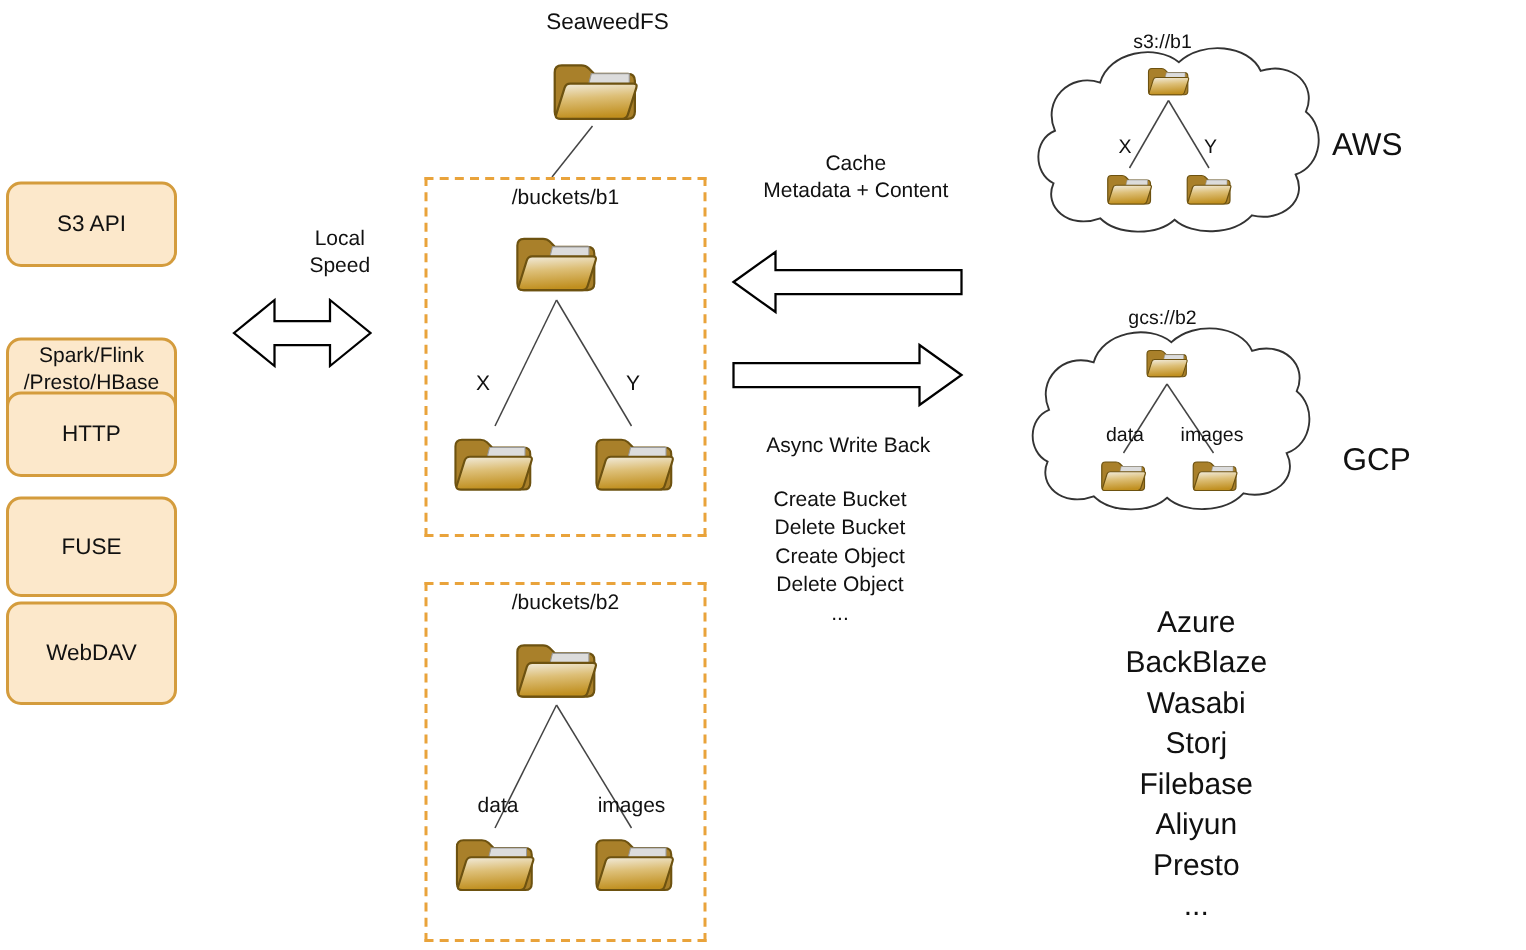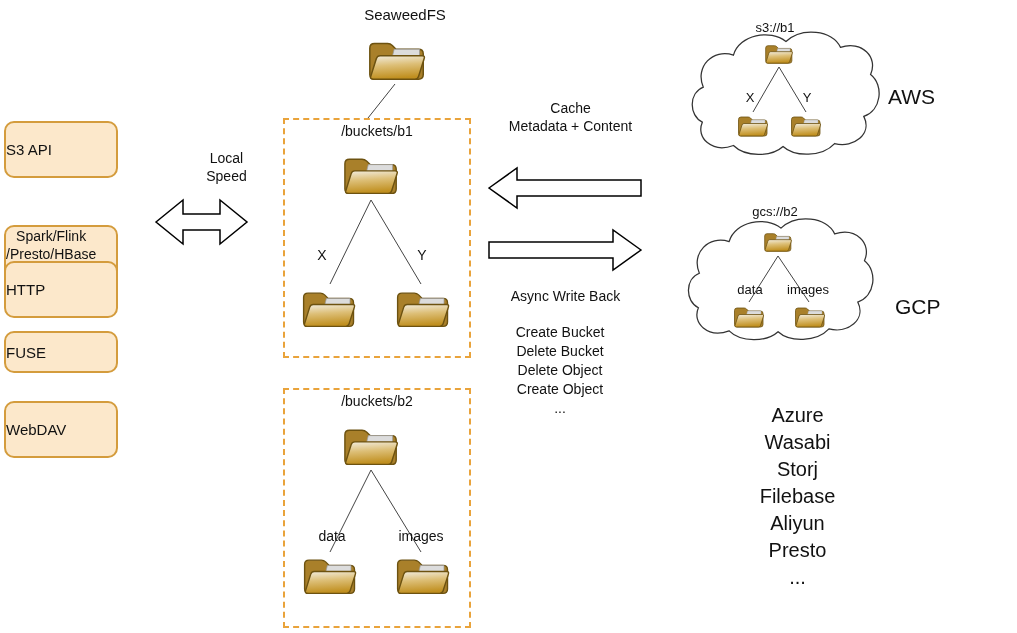--- a/index.html
+++ b/index.html
@@ -6,21 +6,21 @@
   .canvas{
     position:relative;width:1017px;height:633px;background:#ffffff;overflow:hidden;
     font-family:"Liberation Sans", sans-serif;color:#111;
   }
   .layer{position:absolute;left:0;top:0;width:1017px;height:633px;pointer-events:none;}
   .txt{position:absolute;text-align:center;line-height:1.25;}
   .pre{white-space:pre-line;}
   .api-box{
     position:absolute;left:4px;width:114px;
     background:#FCE8CB;border:2px solid #D49C3D;border-radius:10px;
-    display:flex;align-items:center;
+    display:flex;align-items:center;justify-content:center;
     text-align:center;font-size:15px;box-sizing:border-box;
   }
   .api-box.small{font-size:14px;line-height:1.25;margin-top:35px;}
   .dashed-box{
     position:absolute;border:2px dashed #E9A33B;box-sizing:border-box;background:transparent;
   }
   .folder{position:absolute;}
   .big-label{position:absolute;font-size:21px;}
   .providers{position:absolute;left:715px;top:402px;width:165px;text-align:center;font-size:20px;}
   .providers div{line-height:27px;}
@@ -79,24 +79,24 @@
     <span>S3 API</span>
   </div>
   <div class="api-box small pre" style="top:190px;height:59px">
     <span class="pre">Spark/Flink
 /Presto/HBase
 /...</span>
   </div>
   <div class="api-box" style="top:261px;height:57px">
     <span>HTTP</span>
   </div>
-  <div class="api-box" style="top:331px;height:42px">
+  <div class="api-box" style="top:331px;height:67px">
     <span>FUSE</span>
   </div>
-  <div class="api-box" style="top:401px;height:57px">
+  <div class="api-box" style="top:401px;height:69px">
     <span>WebDAV</span>
   </div>
 
   <div class="txt pre" style="left:184px;top:150px;width:85px;font-size:14px">Local
 Speed</div>
 
   <div class="txt" style="left:350px;top:6px;width:110px;font-size:15px">SeaweedFS</div>
   <svg class="folder" style="left:367px;top:36px;width:60px;height:47px">
       <use href="#folder-sym"></use>
     </svg>
@@ -128,22 +128,22 @@
   <svg class="folder" style="left:395px;top:553px;width:56px;height:44px">
       <use href="#folder-sym"></use>
     </svg>
 
   <div class="txt pre" style="left:488px;top:100px;width:165px;font-size:14px">Cache
 Metadata + Content</div>
   <div class="txt" style="left:488px;top:288px;width:155px;font-size:14px">Async Write Back</div>
   <div class="ops">
     <div>Create Bucket</div>
     <div>Delete Bucket</div>
+    <div>Create Object</div>
     <div>Delete Object</div>
-    <div>Create Object</div>
     <div>...</div>
   </div>
 
   <div class="txt" style="left:735px;top:20px;width:80px;font-size:13px">s3://b1</div>
   <svg class="folder" style="left:764px;top:42px;width:30px;height:23px">
       <use href="#folder-sym"></use>
     </svg>
   <div class="txt" style="left:740px;top:90px;width:20px;font-size:13px">X</div>
   <div class="txt" style="left:797px;top:90px;width:20px;font-size:13px">Y</div>
   <svg class="folder" style="left:737px;top:113px;width:32px;height:25px">
@@ -163,20 +163,21 @@
   <svg class="folder" style="left:733px;top:304px;width:32px;height:25px">
       <use href="#folder-sym"></use>
     </svg>
   <svg class="folder" style="left:794px;top:304px;width:32px;height:25px">
       <use href="#folder-sym"></use>
     </svg>
   <div class="big-label" style="left:895px;top:295px">GCP</div>
 
   <div class="providers">
     <div>Azure</div>
+    <div>BackBlaze</div>
     <div>Wasabi</div>
     <div>Storj</div>
     <div>Filebase</div>
     <div>Aliyun</div>
     <div>Presto</div>
     <div>...</div>
   </div>
 
 </div>
 

